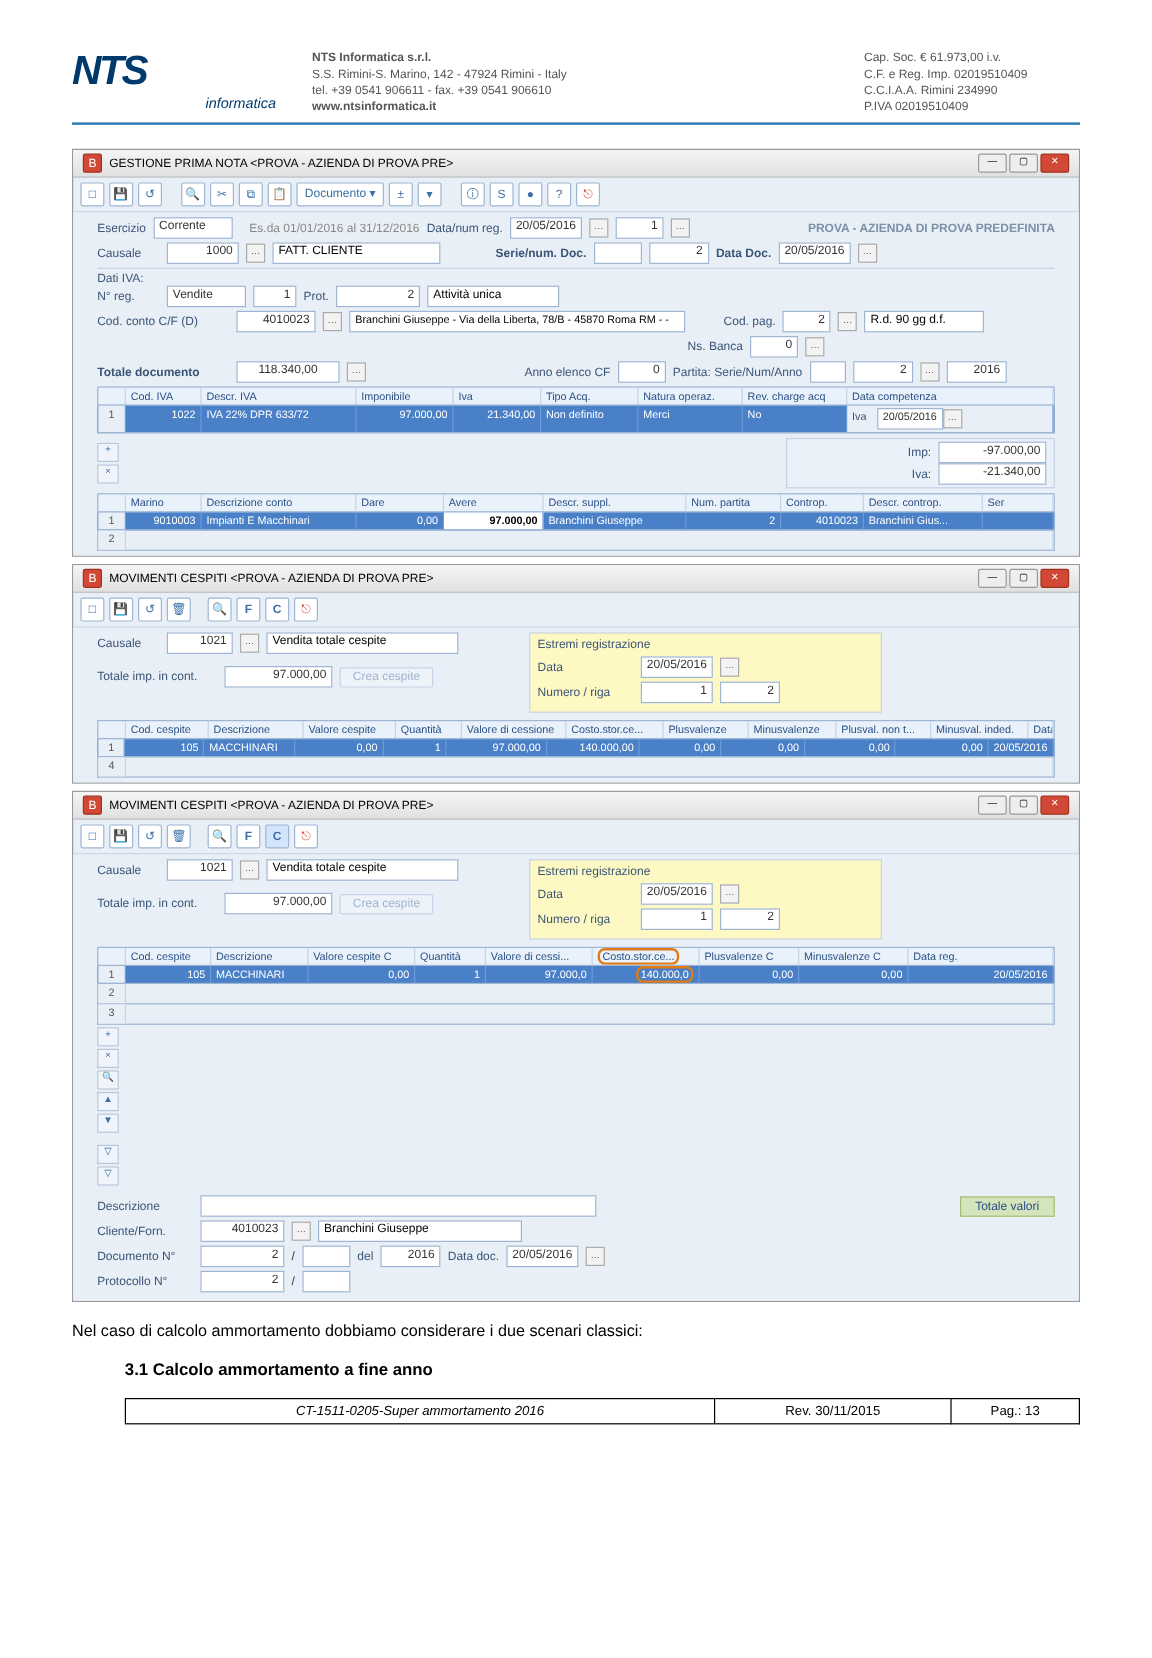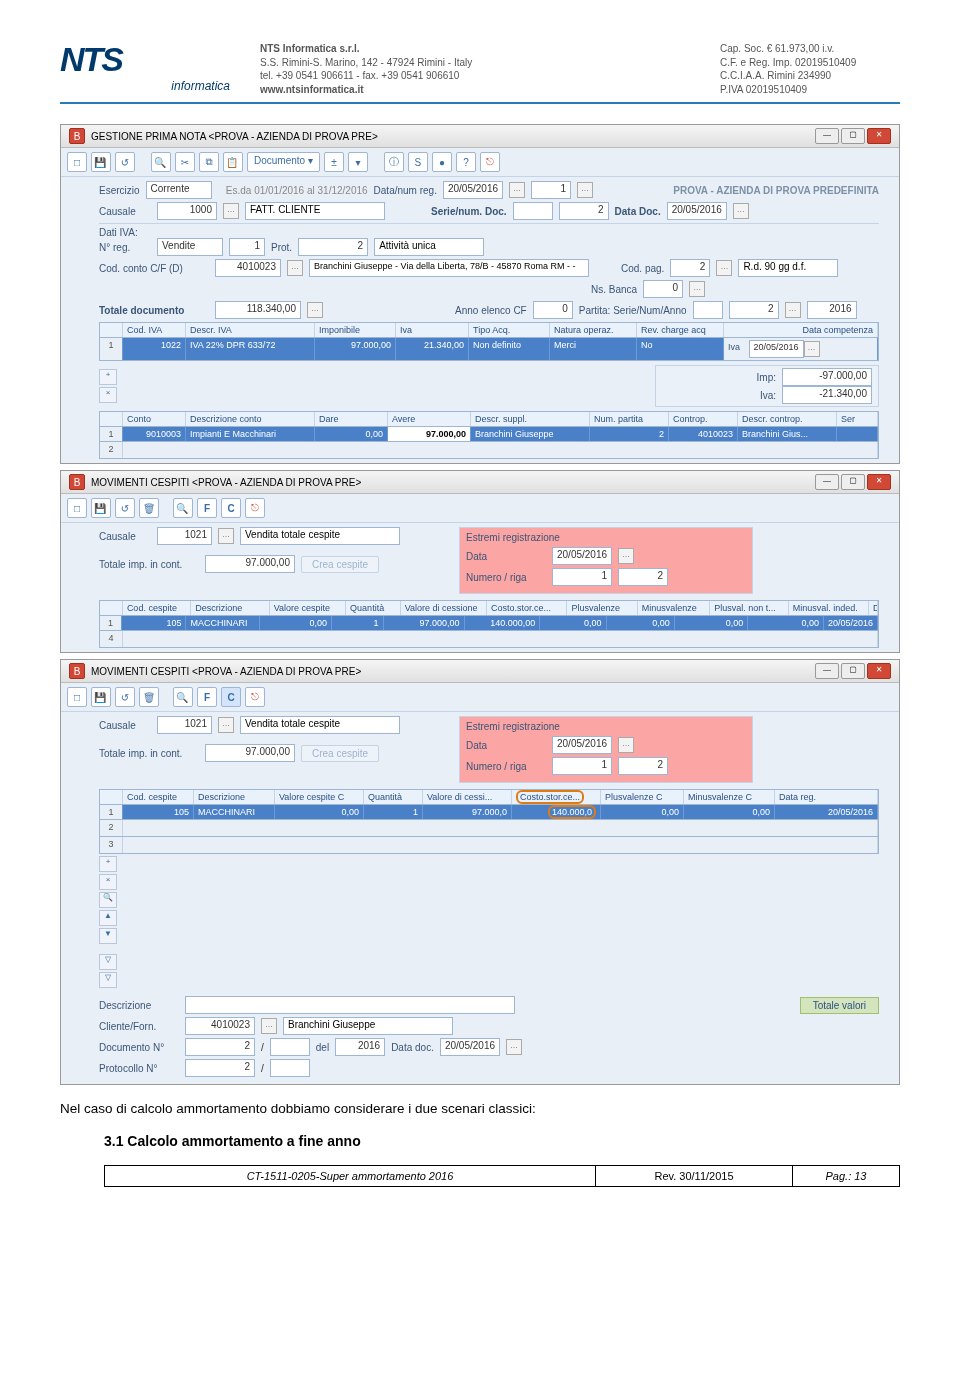--- a/index.html
+++ b/index.html
@@ -16,57 +16,57 @@
   
   .win { border: 1px solid #999; margin-bottom: 6px; background: #e9eff6; font-size: 10px; }
   .titlebar { background: linear-gradient(#f5f5f5,#e0e0e0); display: flex; align-items: center; gap: 6px; padding: 3px 8px; font-size: 10px; border-bottom:1px solid #bbb;}
   .titlebar .title { flex:1; }
   .winbtns { display:flex; gap:2px; }
   .winbtn { width:22px; height:14px; border:1px solid #999; background:#eee; font-size:8px; text-align:center; line-height:12px; border-radius:2px;}
   .winbtn.close { background:#d14836; color:#fff; border-color:#a1301e;}
   .tb-sm { padding:4px 6px; display:flex; gap:4px; flex-wrap:wrap; border-bottom:1px solid #c5d3e6;}
   .ticon { width:18px; height:18px; border:1px solid #9eb5d3; background:#fff; border-radius:2px; display:inline-flex; align-items:center; justify-content:center; font-size:10px; color:#3a6ea5;}
   .tbbtn { padding:2px 6px; border:1px solid #9eb5d3; background:#fff; border-radius:2px; color:#3a6ea5;}
-  .frm { padding:4px 20px; background:#e9eff6; color:#333;margin-left:18px;}
+  .frm { padding:4px 20px; background:#e9eff6; color:#333;}
   .row { display:flex; align-items:center; gap:6px; margin-bottom:3px; flex-wrap:wrap;}
   .lbl { color:#3a5577; }
   .inp { background:#fff; border:1px solid #9eb5d3; padding:1px 4px; min-height:14px; min-width:40px; display:inline-block;}
   .readonly { background:#fff; color:#000; }
   .faded { color:#888; }
   .right { margin-left:auto; }
   .sep { border-top:1px solid #c5d3e6; margin:3px 0;}
   .gridhdr { background:#e9f1fb; display:flex; border:1px solid #9eb5d3;}
   .gridhdr > div { border-right:1px solid #c5d3e6; padding:2px 4px; color:#2a5084; font-size:9px; overflow:hidden; white-space:nowrap;}
   .gridrow { display:flex; border-left:1px solid #9eb5d3;border-right:1px solid #9eb5d3;border-bottom:1px solid #9eb5d3;}
   .gridrow > div { border-right:1px solid #c5d3e6; padding:2px 4px; font-size:9px; }
   .gridrow.sel { background:#4a80c7; color:#fff; }
   .gridrow.sel > div{ border-right-color:#6a9bd6;}
   .rowidx { width:14px; background:#e9eff6 !important; color:#555 !important; text-align:center; font-size:8px;}
   .data-right { text-align:right; }
-  .groupbox { border:1px solid #c5d3e6; padding:4px 6px; background:#fca5a5; }
+  .groupbox { border:1px solid #c5d3e6; padding:4px 6px; background:#fef9c3; }
   .gblabel { color:#3a5577; font-size:10px; margin-bottom:4px;}
   .pick { display:inline-block; width:14px; height:14px; background:#f3f3f3; border:1px solid #aaa; font-size:8px; text-align:center; line-height:12px; color:#555;}
   .btn-muted { padding:2px 10px; border:1px solid #c5d3e6; background:#eef3fa; color:#9db4ce; border-radius:2px;}
   .right-box { background:#eaf1f8; border:1px solid #c5d3e6; padding:2px 6px;}
   .highlight-circle { border:2px solid #e07a13; border-radius:6px; padding:0 2px;}
   .totale-val { background:#d4e4bc; border:1px solid #a0c070; padding:2px 12px; color:#2a5084;}
   .sidetools { display:inline-flex; flex-direction:column; gap:2px; }
   .sidetools .st { width:16px; height:14px; border:1px solid #b8c8dc; background:#f0f4fa; font-size:8px; text-align:center; color:#3a6ea5;}
 
   
   .body-text { font-size: 13.5px; line-height: 1.5; margin: 14px 0 10px; }
   .body-text p { margin: 10px 0; }
   .h3 { font-size: 14px; font-weight: bold; margin: 14px 0 10px 44px; }
 
   
   .doc-footer { display:flex; margin-top: 16px; font-size:11px; }
   .doc-footer > div { border:1px solid #000; padding:4px 8px;}
   .doc-footer .fc1 { flex:1; text-align:center;margin-left:44px; }
   .doc-footer .fc2 { flex:0 0 180px; text-align:center; border-left:none; }
-  .doc-footer .fc3 { flex:0 0 90px; text-align:center; border-left:none;font-style:italic; }
+  .doc-footer .fc3 { flex:0 0 90px; text-align:center; border-left:none; }
 </style>
 </head>
 <body>
 
 <div class="page">
 
   <div class="doc-header">
     <div class="logo">
       <div class="nts"><span>NTS</span></div>
       <div class="inf">informatica</div>
@@ -160,21 +160,21 @@
         <span class="inp readonly" style="min-width:90px">R.d. 90 gg d.f.</span>
       </div>
       <div class="row">
         <span style="width:486px"></span>
         <span class="lbl">Ns. Banca</span>
         <span class="inp" style="min-width:30px;text-align:right">0</span>
         <span class="pick">…</span>
       </div>
       <div class="row">
         <span class="lbl" style="font-weight:bold;width:110px">Totale documento</span>
-        <span class="inp" style="min-width:76px;text-align:right">118.340,00</span>
+        <span class="inp" style="min-width:76px;text-align:center">118.340,00</span>
         <span class="pick">…</span>
         <span style="flex:0 0 120px"></span>
         <span class="lbl">Anno elenco CF</span>
         <span class="inp" style="min-width:30px;text-align:right">0</span>
         <span class="lbl">Partita: Serie/Num/Anno</span>
         <span class="inp" style="min-width:20px"></span>
         <span class="inp" style="min-width:40px;text-align:right">2</span>
         <span class="pick">…</span>
         <span class="inp" style="min-width:40px;text-align:right">2016</span>
       </div>
@@ -182,21 +182,21 @@
       <div style="margin-top:2px">
         <div class="gridhdr">
           <div style="width:14px"></div>
           <div style="width:54px">Cod. IVA</div>
           <div style="width:120px">Descr. IVA</div>
           <div style="width:72px">Imponibile</div>
           <div style="width:64px">Iva</div>
           <div style="width:72px">Tipo Acq.</div>
           <div style="width:78px">Natura operaz.</div>
           <div style="width:78px">Rev. charge acq</div>
-          <div style="flex:1;text-align:right"><span>Data competenza</span></div>
+          <div style="flex:1;"><span>Data competenza</span></div>
         </div>
         <div class="gridrow sel">
           <div class="rowidx">1</div>
           <div style="width:54px" class="data-right">1022</div>
           <div style="width:120px">IVA 22% DPR 633/72</div>
           <div style="width:72px" class="data-right">97.000,00</div>
           <div style="width:64px" class="data-right">21.340,00</div>
           <div style="width:72px">Non definito</div>
           <div style="width:78px">Merci</div>
           <div style="width:78px">No</div>
@@ -216,21 +216,21 @@
           <div class="row" style="margin:0;justify-content:flex-end">
               <span class="lbl">Iva:</span>
               <span class="inp data-right" style="min-width:80px">-21.340,00</span>
             </div>
         </div>
       </div>
 
       <div style="margin-top:4px">
         <div class="gridhdr">
           <div style="width:14px"></div>
-          <div style="width:54px">Conto</div>
+          <div style="width:54px">Marino</div>
           <div style="width:120px">Descrizione conto</div>
           <div style="width:64px">Dare</div>
           <div style="width:74px">Avere</div>
           <div style="width:110px">Descr. suppl.</div>
           <div style="width:70px">Num. partita</div>
           <div style="width:60px">Controp.</div>
           <div style="width:90px">Descr. controp.</div>
           <div style="flex:1">Ser</div>
         </div>
         <div class="gridrow sel">

